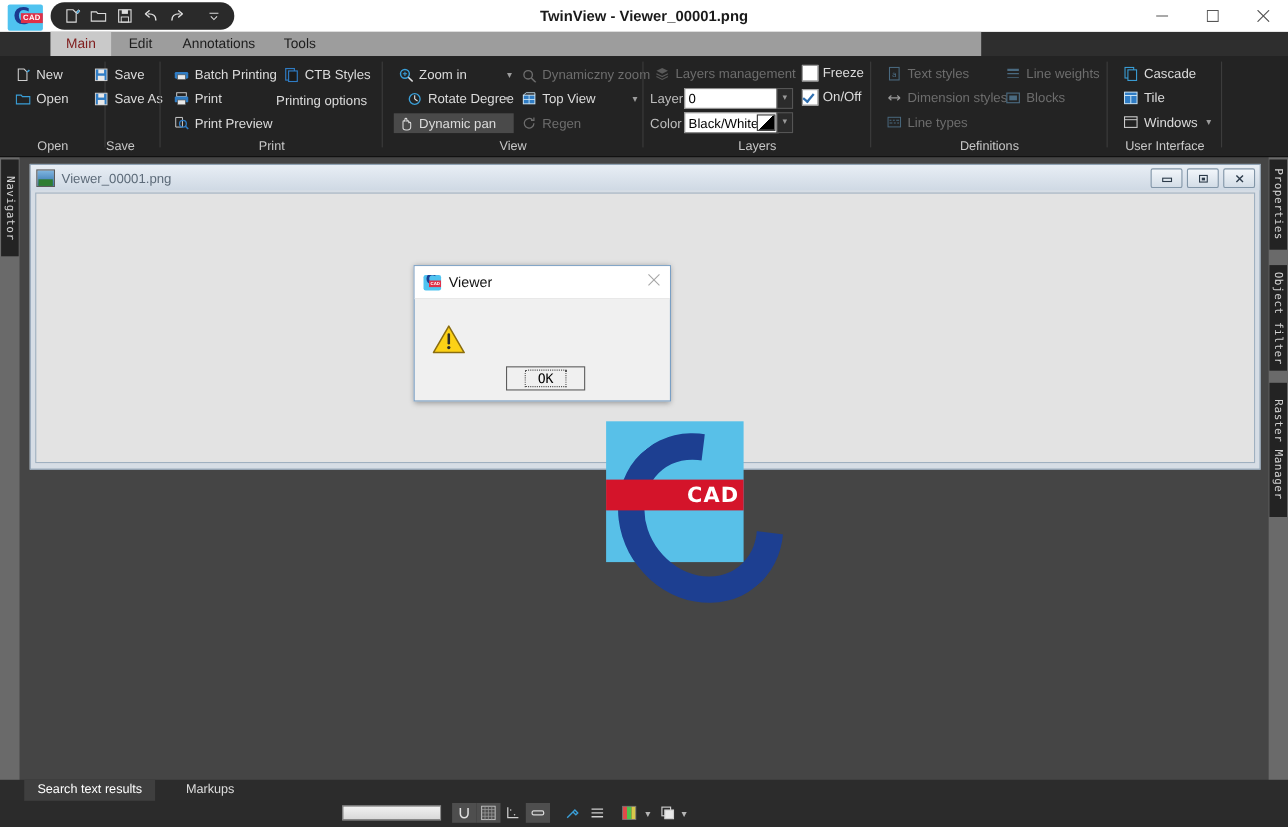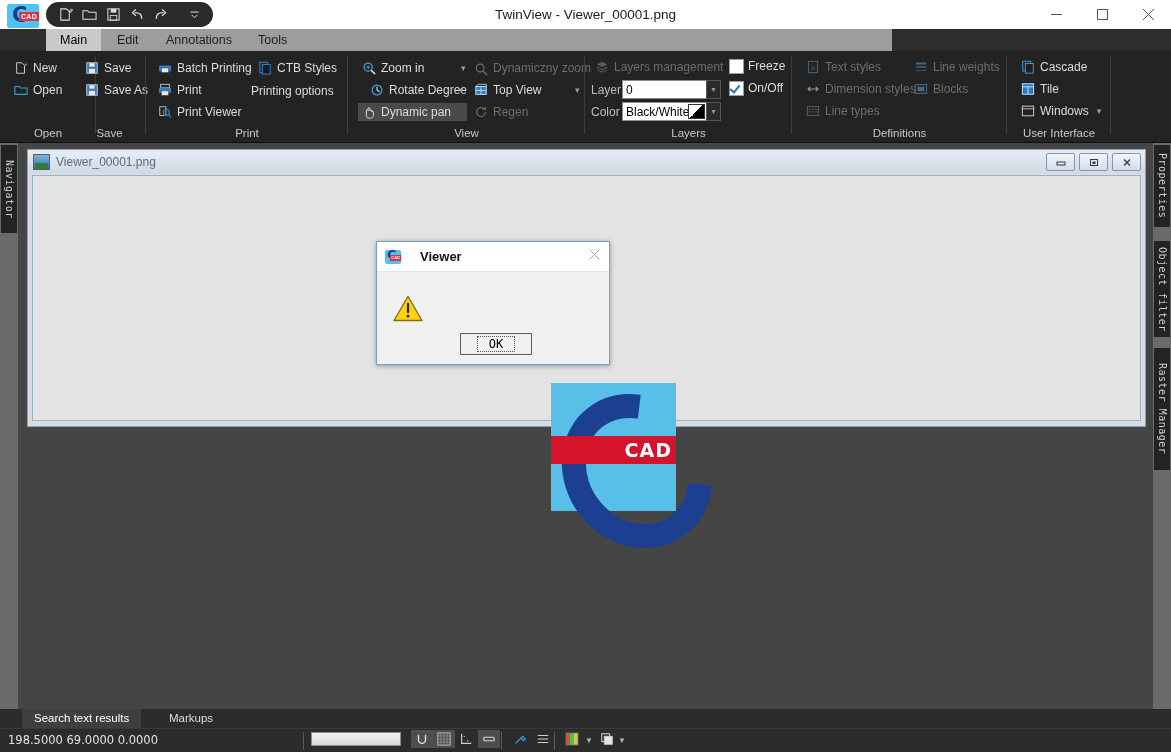--- a/index.html
+++ b/index.html
@@ -15,39 +15,39 @@
   
   .titlebar{position:absolute;left:0;top:0;width:1171px;height:29px;background:#ffffff;
             border-bottom:1px solid #d4d4d4;}
   .app-logo{position:absolute;left:7px;top:4px;width:32px;height:24px;background:#4fc3f0;
             border-radius:2px;overflow:hidden;}
   .app-logo .cletter{position:absolute;left:5px;top:0px;font-size:21px;font-weight:bold;
             color:#1b3a8f;font-family:"DejaVu Sans",sans-serif;line-height:23px;}
   .app-logo .cadbadge{position:absolute;right:0px;top:8px;background:#e03048;color:#fff;
             font-size:7px;font-weight:bold;padding:1px 2px;line-height:7px;letter-spacing:.3px;}
   .title-text{position:absolute;left:0;top:0;width:1171px;height:29px;line-height:29px;
-            text-align:center;color:#1a1a1a;font-size:13.5px;}
+            text-align:center;color:#1a1a1a;font-size:13.5px;font-weight:bold;}
   .wctrls{position:absolute;right:0;top:0;height:29px;display:flex;}
   .wctrl{width:46px;height:29px;display:flex;align-items:center;justify-content:center;
          color:#5a5a5a;font-size:13px;}
   .wctrl svg{display:block;}
 
   
   .qat{position:absolute;left:46px;top:2px;height:25px;background:#2a2a2a;border-radius:13px;
        display:flex;align-items:center;padding:0 8px;gap:2px;}
   .qat .qbtn{width:22px;height:21px;display:flex;align-items:center;justify-content:center;
        color:#d6d6d6;}
   .qat .qsep{width:7px;}
 
   
   .tabstrip{position:absolute;left:0;top:29px;width:1171px;height:22px;background:#2e2e2e;}
   .tabstrip .tabsbg{position:absolute;left:46px;top:0;width:846px;height:22px;background:#9d9d9d;}
   .tab{position:absolute;top:0;height:22px;line-height:22px;padding:0 14px;font-size:12.5px;
        color:#1d1d1d;cursor:default;}
-  .tab.active{background:#c9c9c9;color:#000000;}
+  .tab.active{background:#c9c9c9;color:#7f1d1d;}
 
   
   .ribbon{position:absolute;left:0;top:51px;width:1171px;height:91px;background:#232323;
           border-bottom:1px solid #0e0e0e;}
   .group{position:absolute;top:0;height:91px;}
   .group .gsep{position:absolute;right:0;top:5px;width:1px;height:78px;background:#3c3c3c;}
   .group .gtitle{position:absolute;bottom:3px;left:0;width:100%;text-align:center;
           font-size:11.5px;color:#c8c8c8;}
   .item{position:absolute;display:flex;align-items:center;gap:5px;height:18px;
         font-size:12px;color:#dcdcdc;white-space:nowrap;padding:0 3px;}
@@ -111,21 +111,21 @@
   .dlg{position:absolute;left:376px;top:241px;width:232px;height:122px;background:#f0f0f0;
        border:1px solid #7a9fc4;box-shadow:0 1px 5px rgba(0,0,0,.35);}
   .dlg-title{position:absolute;left:0;top:0;width:100%;height:29px;background:#fff;
        border-bottom:1px solid #e6e6e6;display:flex;align-items:center;}
   .dlg-ico{width:16px;height:14px;margin-left:8px;background:#4fc3f0;border-radius:2px;
        position:relative;overflow:hidden;}
   .dlg-ico .dc{position:absolute;left:2px;top:-3px;font-size:13px;font-weight:bold;color:#1b3a8f;
        font-family:"DejaVu Sans",sans-serif;}
   .dlg-ico .db{position:absolute;right:0;top:5px;background:#e03048;color:#fff;font-size:4px;
        font-weight:bold;padding:1px;line-height:4px;}
-  .dlg-name{margin-left:19px;font-size:13px;color:#111;font-weight:bold;}
+  .dlg-name{margin-left:7px;font-size:13px;color:#111;}
   .dlg-x{position:absolute;right:9px;top:7px;color:#9a9a9a;}
   .warn{position:absolute;left:16px;top:53px;width:30px;height:27px;}
   .dlg-msg{position:absolute;left:62px;top:58px;width:156px;font-size:12px;color:#111;
        text-align:center;}
   .dlg-ok{position:absolute;left:83px;top:91px;width:70px;height:20px;background:#f0f0f0;
        border:1px solid #5d5d5d;font-size:12px;color:#000;display:flex;align-items:center;
        justify-content:center;font-family:"DejaVu Sans Mono",monospace;}
   .dlg-ok .inner{border:1px dotted #555;padding:0 11px;line-height:14px;}
 
   
@@ -296,21 +296,21 @@
         <span>Print</span>
       </div>
       <div class="item" style="left:8px;top:52px">
         <span class="ico">
           <svg width="14" height="14" viewBox="0 0 16 16">
               <path d="M2 2h7v10H2z" fill="none" stroke="#cfcfcf" stroke-width="1"></path>
               <circle cx="9.5" cy="8.5" r="3.5" fill="none" stroke="#2f7cc4" stroke-width="1.4"></circle>
               <path d="M12 11l3 3" stroke="#2f7cc4" stroke-width="1.6"></path>
             </svg>
         </span>
-        <span>Print Viewer</span>
+        <span>Print Preview</span>
       </div>
       <div class="item" style="left:108px;top:8px">
         <span class="ico">
           <svg width="14" height="14" viewBox="0 0 16 16">
               <rect x="2" y="1.5" width="9" height="12" fill="none" stroke="#2f7cc4" stroke-width="1.2"></rect>
               <rect x="5" y="4" width="9" height="11" fill="#1b1b1b" stroke="#2f7cc4" stroke-width="1.2"></rect>
             </svg>
         </span>
         <span>CTB Styles</span>
       </div>
@@ -567,26 +567,20 @@
     <div class="dlg-ok">
       <span class="inner">OK</span>
     </div>
   </div>
 
   <div class="bottabs">
     <div class="btab active" style="left:22px">Search text results</div>
     <div class="btab" style="left:157px">Markups</div>
   </div>
 
-  <div class="statusbar">
-    <span class="coords">198.5000  69.0000  0.0000</span>
-    <span class="sbsep" style="left:303px"></span>
-    <span class="sbsep" style="left:501px"></span>
-    <span class="sbsep" style="left:554px"></span>
-  </div>
 
   <div class="sbfield"></div>
 
   <span class="sbtn act" style="left:411px">
     <svg width="14" height="14" viewBox="0 0 16 16">
         <path d="M4 3v6a4 4 0 008 0V3" fill="none" stroke="#e0e0e0" stroke-width="1.6"></path>
       </svg>
   </span>
   <span class="sbtn act" style="left:433px">
     <svg width="14" height="14" viewBox="0 0 16 16">

